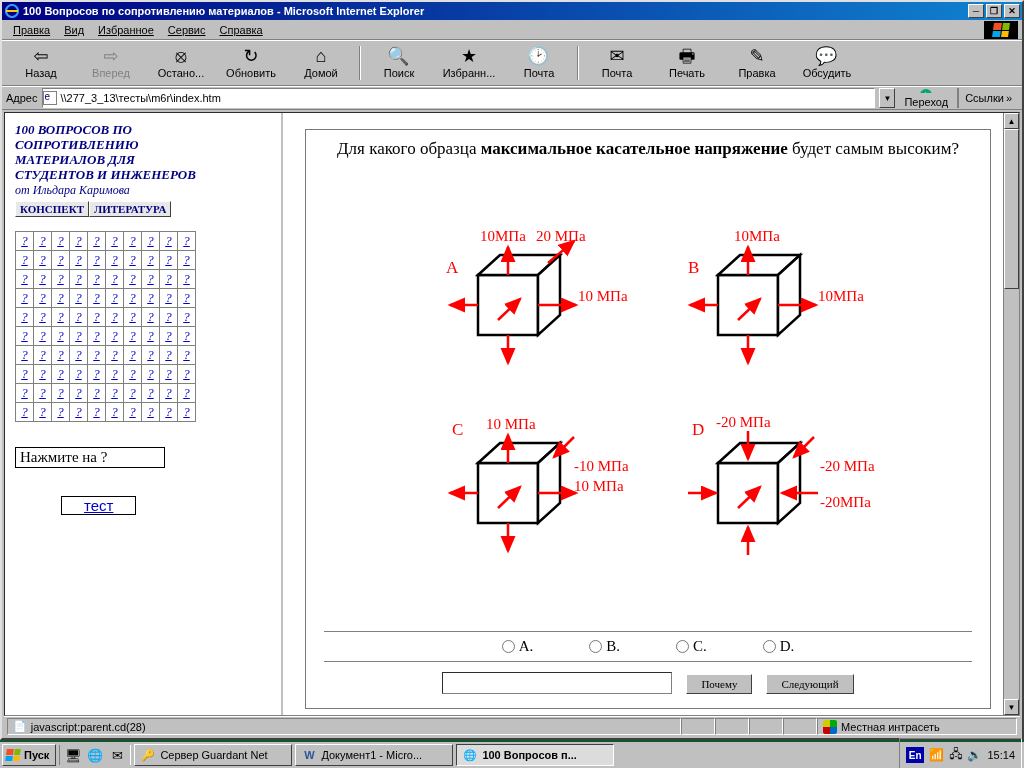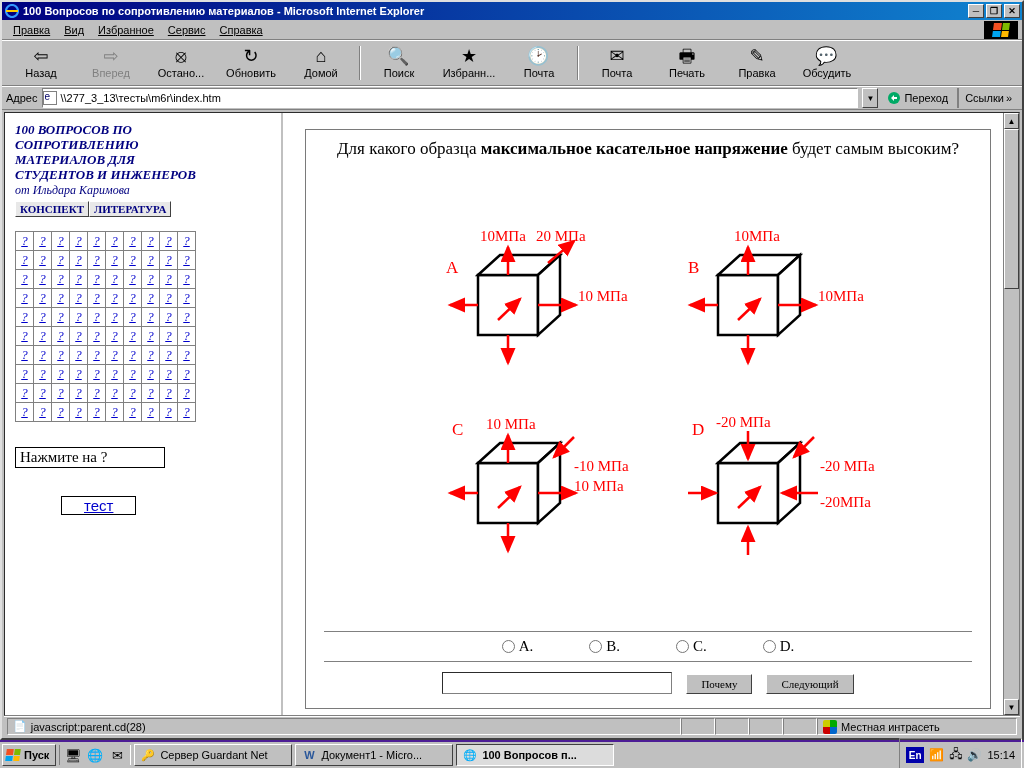--- a/index.html
+++ b/index.html
@@ -26,21 +26,21 @@
   .tbtn.dis { color:#808080; }
   .tbtn .ticon { font-size:18px; line-height:1; font-family:"Segoe UI Symbol",Arial; }
   .tsep { width:2px; height:34px; border-left:1px solid #808080; border-right:1px solid #fff; margin:0 3px; }
 
   .addrbar { height:24px; border-top:1px solid #fff; border-bottom:1px solid #808080; display:flex; align-items:center; padding:1px 4px; gap:4px; }
   .addrbar .lbl { font-size:11px; }
   .addrfield { flex:1; height:20px; background:#fff; border:1px solid; border-color:#808080 #fff #fff #808080; display:flex; align-items:center; padding:0 0; font-size:11px;text-align:right; }
   .addrfield .pgic{ width:14px; height:14px; margin-right:4px; background:#fff; border:1px solid #808080; position:relative;}
   .addrfield .pgic::before{content:"e"; position:absolute; left:1px; top:-1px; font-size:10px; color:#006;}
   .addrdrop { width:16px; height:20px; background:#c0c0c0; border:1px solid; border-color:#fff #404040 #404040 #fff; display:flex; align-items:center; justify-content:center; font-size:8px; }
-  .perehod { height:20px; display:flex; align-items:center; gap:3px; padding:0 5px; font-size:11px; }
+  .perehod { height:20px; display:flex; align-items:center; gap:3px; padding:0 5px; font-size:11px;flex-direction:column; }
   .linksbtn{ height:20px; padding:0 6px; display:flex; align-items:center; border-left:2px solid #808080;}
   .linksbtn::after{content:"»"; margin-left:2px;}
 
   
   .viewport { position:absolute; left:2px; right:2px; top:110px; bottom:22px; background:#fff; border:1px inset #808080; display:flex; }
   .leftpane { width:278px; border-right:2px inset #c0c0c0; padding:10px 8px 10px 10px; overflow:hidden; }
   .rightpane { flex:1; padding:16px 12px 6px 22px; position:relative; display:flex; flex-direction:column; }
   .vscroll  { width:16px; background:#c0c0c0; border-left:1px solid #808080; position:relative; }
   .vscroll .sbtn{height:16px;background:#c0c0c0;border:1px solid;border-color:#fff #404040 #404040 #fff; display:flex;align-items:center;justify-content:center;font-size:8px;}
   .vscroll .thumb{position:absolute; left:0; right:0; top:16px; height:160px; background:#c0c0c0; border:1px solid; border-color:#fff #404040 #404040 #fff;}
@@ -70,21 +70,21 @@
 
   
   .iestatus{ position:absolute; left:2px; right:2px; bottom:2px; height:20px; background:#c0c0c0; border-top:1px solid #fff; display:flex; align-items:center; padding:0 3px; font-size:11px;}
   .iestatus .cell{ border:1px solid; border-color:#808080 #fff #fff #808080; height:17px; padding:0 5px; display:flex; align-items:center; gap:4px;}
   .iestatus .cell.main{ flex:1;}
   .iestatus .cell.sec{ width:34px;}
   .iestatus .cell.net{ width:200px;}
   .netic{width:14px;height:14px;background:conic-gradient(#0a0 0 90deg,#06c 0 180deg,#c00 0 270deg,#cc0 0); border-radius:2px;}
 
   
-  .taskbar{ position:absolute; left:0; bottom:0; width:100%; height:28px; background:#c0c0c0; border-top:2px solid #4c1d95; display:flex; align-items:center; padding:2px; gap:3px;}
+  .taskbar{ position:absolute; left:0; bottom:0; width:100%; height:28px; background:#c0c0c0; border-top:2px solid #14532d; display:flex; align-items:center; padding:2px; gap:3px;}
   .start{ height:22px; padding:0 6px 0 3px; background:#c0c0c0; border:1px solid; border-color:#fff #404040 #404040 #fff; display:flex; align-items:center; gap:4px; font-weight:bold; font-size:11px;}
   .ql{ display:flex; gap:2px; padding:0 3px; border-left:1px solid #808080; border-right:1px solid #fff;}
   .ql .qi{ width:20px; height:20px; display:flex; align-items:center; justify-content:center; font-size:13px;}
   .task{ height:22px; width:158px; padding:0 5px; background:#c0c0c0; border:1px solid; border-color:#fff #404040 #404040 #fff; display:flex; align-items:center; gap:4px; font-size:11px; overflow:hidden; white-space:nowrap;}
   .task.active{ border-color:#404040 #fff #fff #404040; background:#dcdcdc; font-weight:bold;}
   .task .tic{width:16px;height:16px;flex:none;display:flex;align-items:center;justify-content:center;}
   .tray{ margin-left:auto; height:22px; border:1px solid; border-color:#808080 #fff #fff #808080; display:flex; align-items:center; gap:5px; padding:16px 6px; font-size:11px;}
   .tray .ti{font-size:12px;}
   .langbox{width:18px;height:16px;background:#00a;color:#fff;font-size:10px;font-weight:bold;display:flex;align-items:center;justify-content:center;}
 

